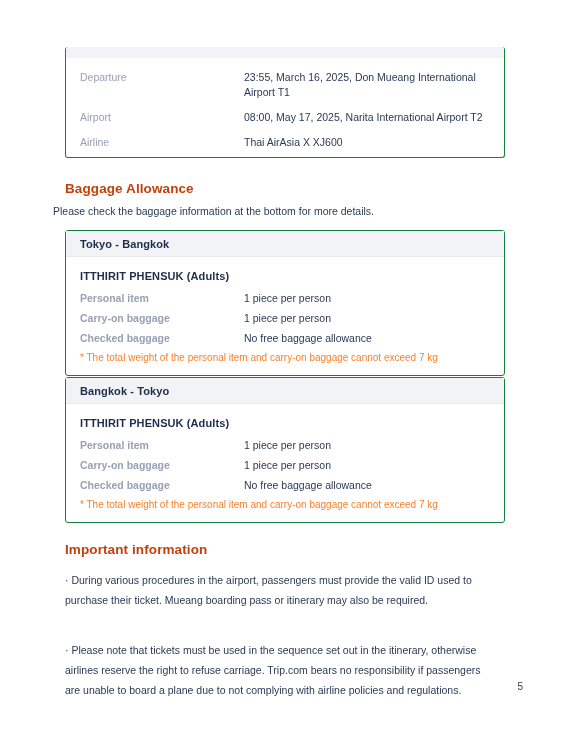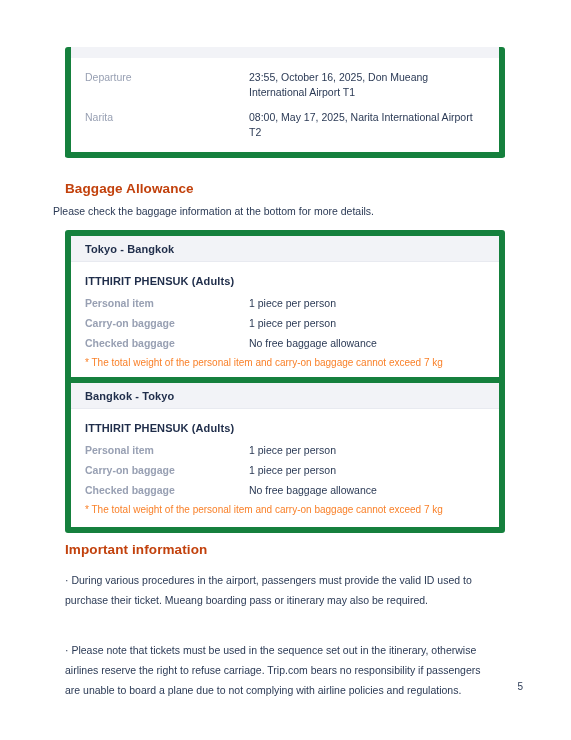--- a/index.html
+++ b/index.html
@@ -24,21 +24,21 @@
     box-sizing: border-box;
   }
 
   
   .card {
     position: absolute;
     left: 65px;
     width: 440px;
     box-sizing: border-box;
     background: #ffffff;
-    border: 6px solid #15803d;
+    border: 1px solid #15803d;
     border-radius: 3px;
   }
   .card-band {
     background: #f2f3f7;
     width: 100%;
     box-sizing: border-box;
   }
   .card-band-title {
     font-size: 11px;
     font-weight: bold;
@@ -174,25 +174,25 @@
 <body>
 
 <div class="page">
 
   <div class="card" id="flight-card">
     <div class="card-band"></div>
     <div class="flight-rows">
 
       <div class="frow">
         <div class="flabel">Departure</div>
-        <div class="fvalue">23:55, October 16, 2025, Don Mueang International Airport T1</div>
+        <div class="fvalue">23:55, March 16, 2025, Don Mueang International Airport T1</div>
       </div>
 
       <div class="frow">
-        <div class="flabel">Narita</div>
+        <div class="flabel">Airport</div>
         <div class="fvalue">08:00, May 17, 2025, Narita International Airport T2</div>
       </div>
 
       <div class="frow">
         <div class="flabel">Airline</div>
         <div class="fvalue">Thai AirAsia X XJ600</div>
       </div>
 
     </div>
   </div>

